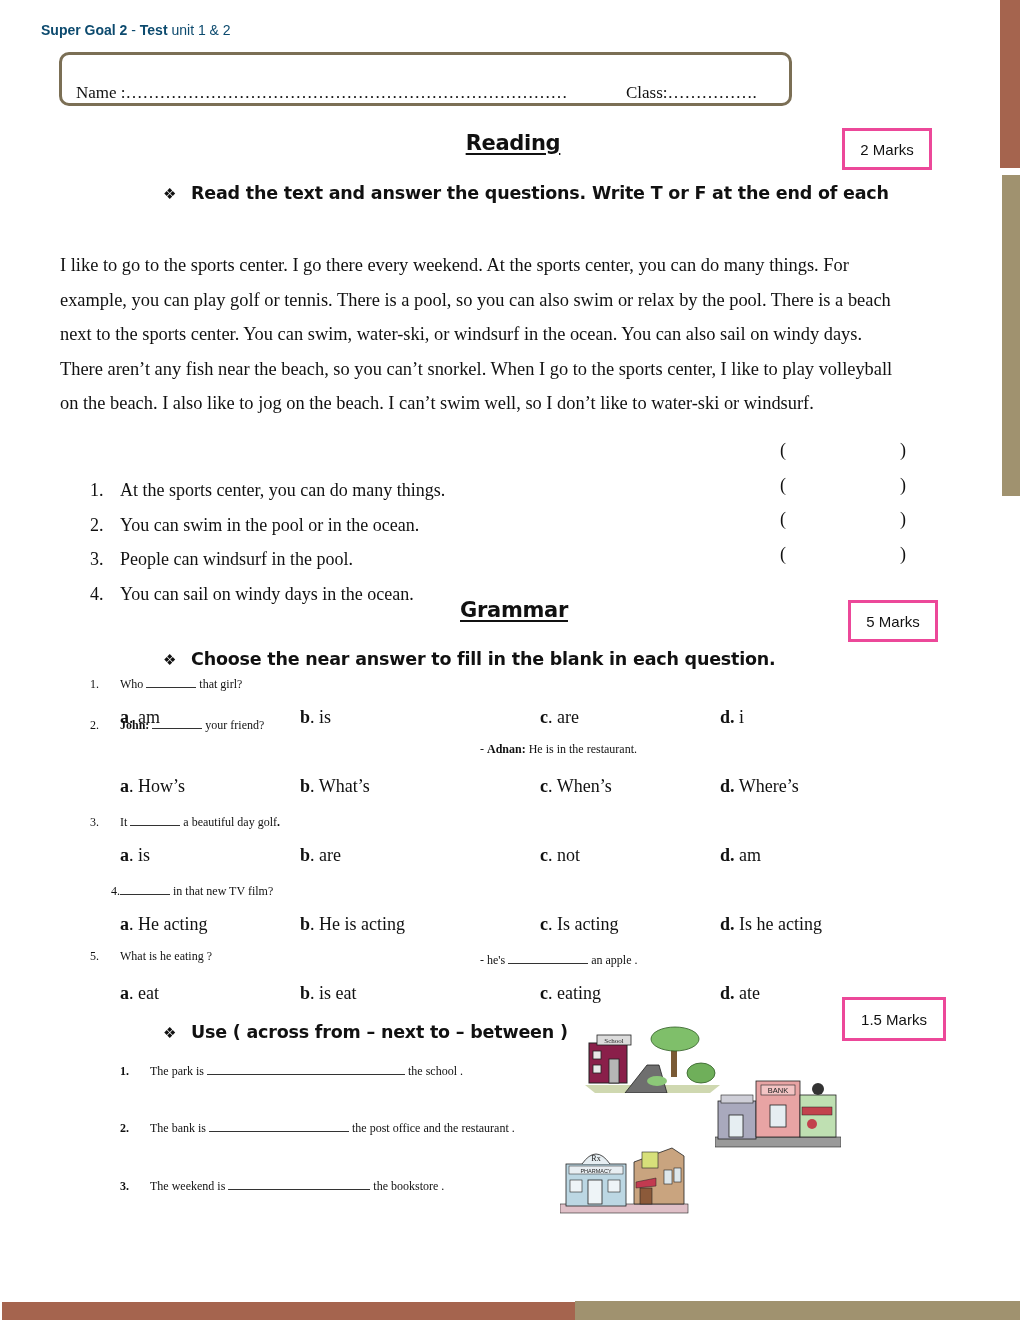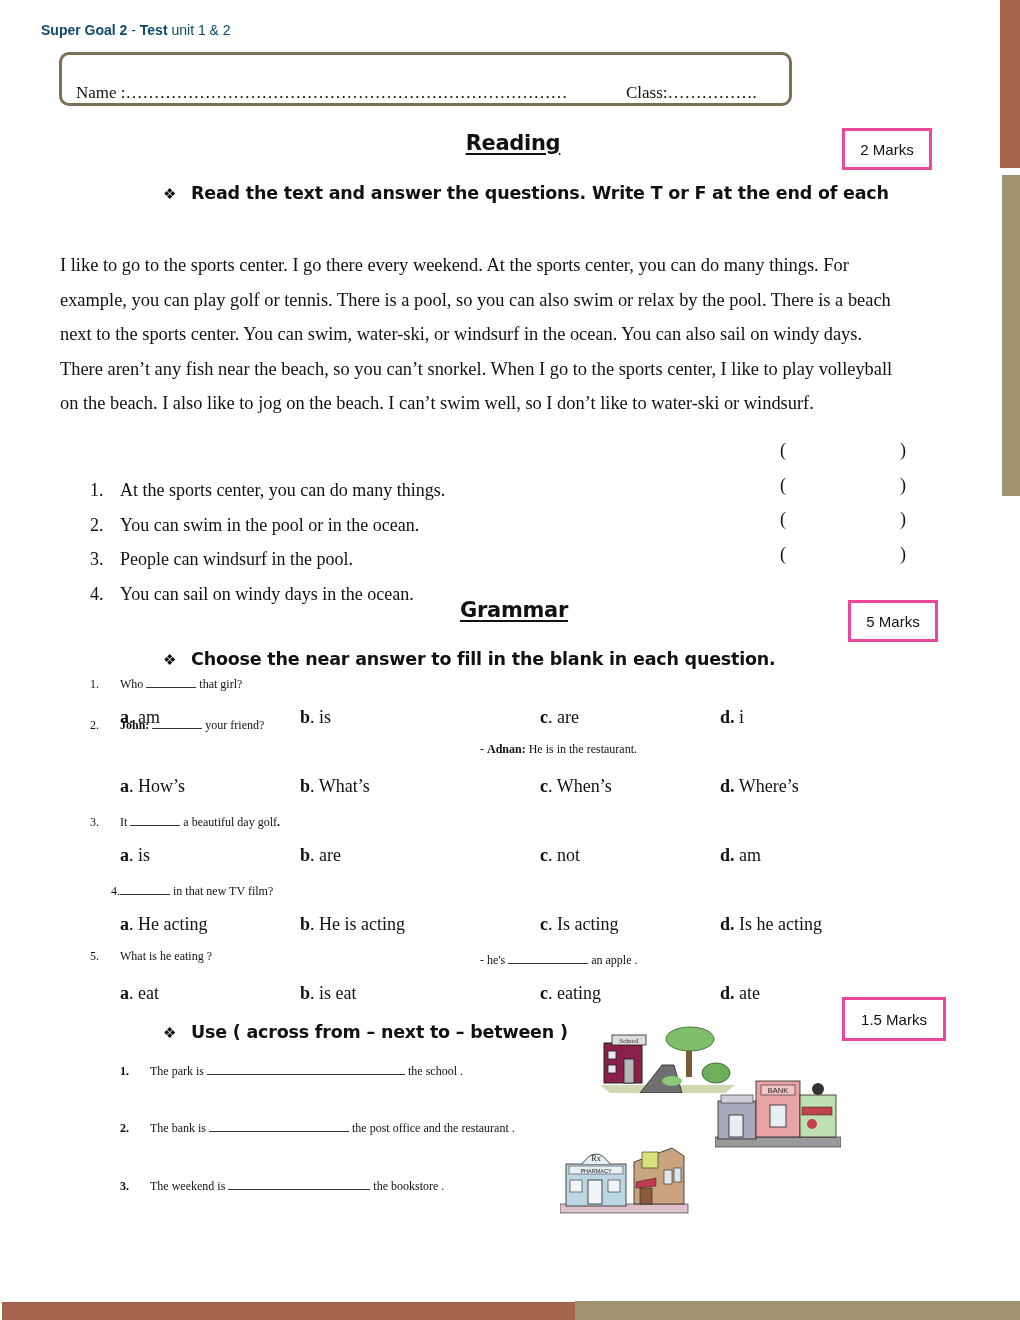--- a/index.html
+++ b/index.html
@@ -175,21 +175,21 @@
 <div class="abs q" style="left:120px; top:1060px;">
   <b class="num">1.</b><span>The park is </span><span class="blank" style="width:198px;"></span><span> the school .</span>
 </div>
 <div class="abs q" style="left:120px; top:1117px;">
   <b class="num">2.</b><span>The bank is </span><span class="blank" style="width:140px;"></span><span> the post office and the restaurant .</span>
 </div>
 <div class="abs q" style="left:120px; top:1175px;">
   <b class="num">3.</b><span>The weekend is </span><span class="blank" style="width:142px;"></span><span> the bookstore .</span>
 </div>
 
-<div class="pic" style="left:600px; top:1025px; width:135px; height:68px;">
+<div class="pic" style="left:585px; top:1025px; width:135px; height:68px;">
   <svg width="135" height="68" viewBox="0 0 135 68">
     <polygon points="0,60 135,60 125,68 10,68" fill="#cfd8b0"></polygon>
     <rect x="4" y="18" width="38" height="40" fill="#8a1f4a" stroke="#222" stroke-width="1"></rect>
     <rect x="8" y="26" width="8" height="8" fill="#e8e8e8" stroke="#222" stroke-width="0.8"></rect>
     <rect x="8" y="40" width="8" height="8" fill="#e8e8e8" stroke="#222" stroke-width="0.8"></rect>
     <rect x="24" y="34" width="10" height="24" fill="#b6b6b6" stroke="#222" stroke-width="0.8"></rect>
     <rect x="12" y="10" width="34" height="10" fill="#dcdcdc" stroke="#222" stroke-width="0.8"></rect>
     <text x="29" y="18" font-size="7" text-anchor="middle" font-family="Liberation Serif, serif" fill="#222">School</text>
     <polygon points="40,68 62,40 74,40 82,68" fill="#6f6f6f" stroke="#222" stroke-width="0.8"></polygon>
     <rect x="86" y="22" width="6" height="30" fill="#7a5a35"></rect>

